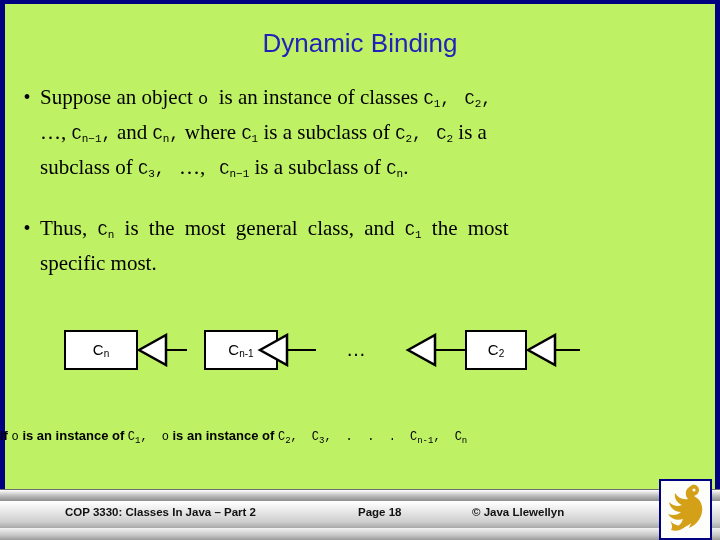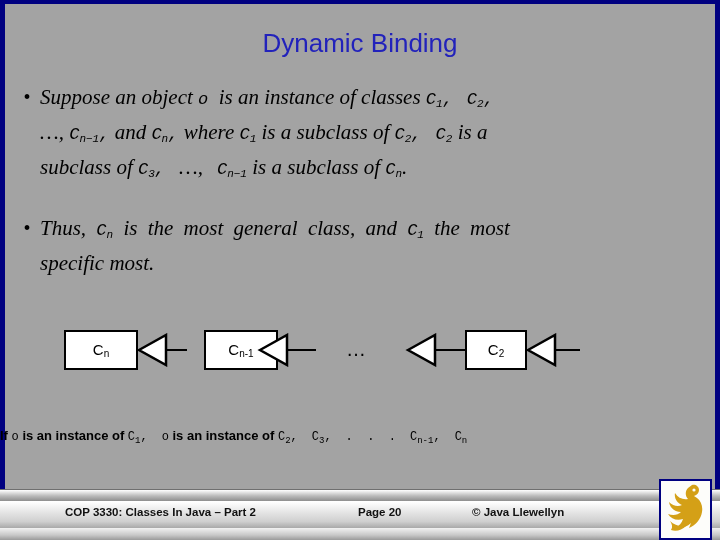--- a/index.html
+++ b/index.html
@@ -4,21 +4,21 @@
 <style>
   html, body {
     margin: 0;
     padding: 0;
     background: #ffffff;
   }
   #slide {
     position: relative;
     width: 720px;
     height: 540px;
-    background: #a3a3a3;
+    background: #bef264;
     overflow: hidden;
     font-family: "Liberation Serif", serif;
     box-sizing: border-box;
   }
   
   .frame-left {
     position: absolute;
     left: 0; top: 0;
     width: 5px; height: 489px;
     background: #000080;
@@ -65,21 +65,20 @@
   }
   .bullet-text {
     flex: 1 1 auto;
     font-size: 21px;
     line-height: 28px;
     color: #000;
   }
   .bullet-text .ln {
     display: block;
     white-space: nowrap;
-    font-style: italic;
   }
   .code {
     font-family: "Liberation Mono", monospace;
     font-size: 17px;
   }
   .code sub {
     font-size: 11px;
     vertical-align: -3px;
     font-family: "Liberation Mono", monospace;
   }
@@ -267,21 +266,21 @@
 
   <div class="caption">
     If <span class="code">o</span> is an instance of <span class="code">C<sub>1</sub></span><span class="code">,</span><span class="sp2"></span><span class="code">o</span> is an instance of <span class="code">C<sub>2</sub></span><span class="code">,</span><span class="sp2"></span><span class="code">C<sub>3</sub></span><span class="code">,</span><span class="sp2"></span><span class="code">.&nbsp;&nbsp;.&nbsp;&nbsp;.</span><span class="sp2"></span><span class="code">C<sub>n-1</sub></span><span class="code">,</span><span class="sp2"></span><span class="code">C<sub>n</sub></span>
   </div>
 
   <div class="footer">
     <div class="fband-a"></div>
     <div class="fband-main"></div>
     <div class="fband-b"></div>
     <div class="footer-text ft-course">COP 3330:  Classes In Java – Part 2</div>
-    <div class="footer-text ft-page">Page 20</div>
+    <div class="footer-text ft-page">Page 18</div>
     <div class="footer-text ft-copy">© Java Llewellyn</div>
   </div>
 
   <div class="logo-box">
     <svg width="49" height="57" viewBox="0 0 49 57">
       <g fill="#d4a017">
         <path d="M31 4 C34 3 38 5 38 9 C38 12 36 14 33 15 L36 17 C40 20 42 25 41 31 C40 38 35 44 28 47 L30 42 C26 46 20 48 14 47 C18 45 21 42 22 38 C16 40 10 38 7 33 C12 35 17 34 20 31 C14 31 9 27 8 21 C12 25 17 26 21 24 C16 22 13 17 14 12 C17 17 22 19 27 18 C24 15 24 10 27 7 Z"></path>
         <path d="M9 40 C13 44 19 46 25 45 C21 49 15 51 10 49 C12 46 11 43 9 40 Z"></path>
         <circle cx="33" cy="9" r="1.6" fill="#fdfdfa"></circle>
       </g>

